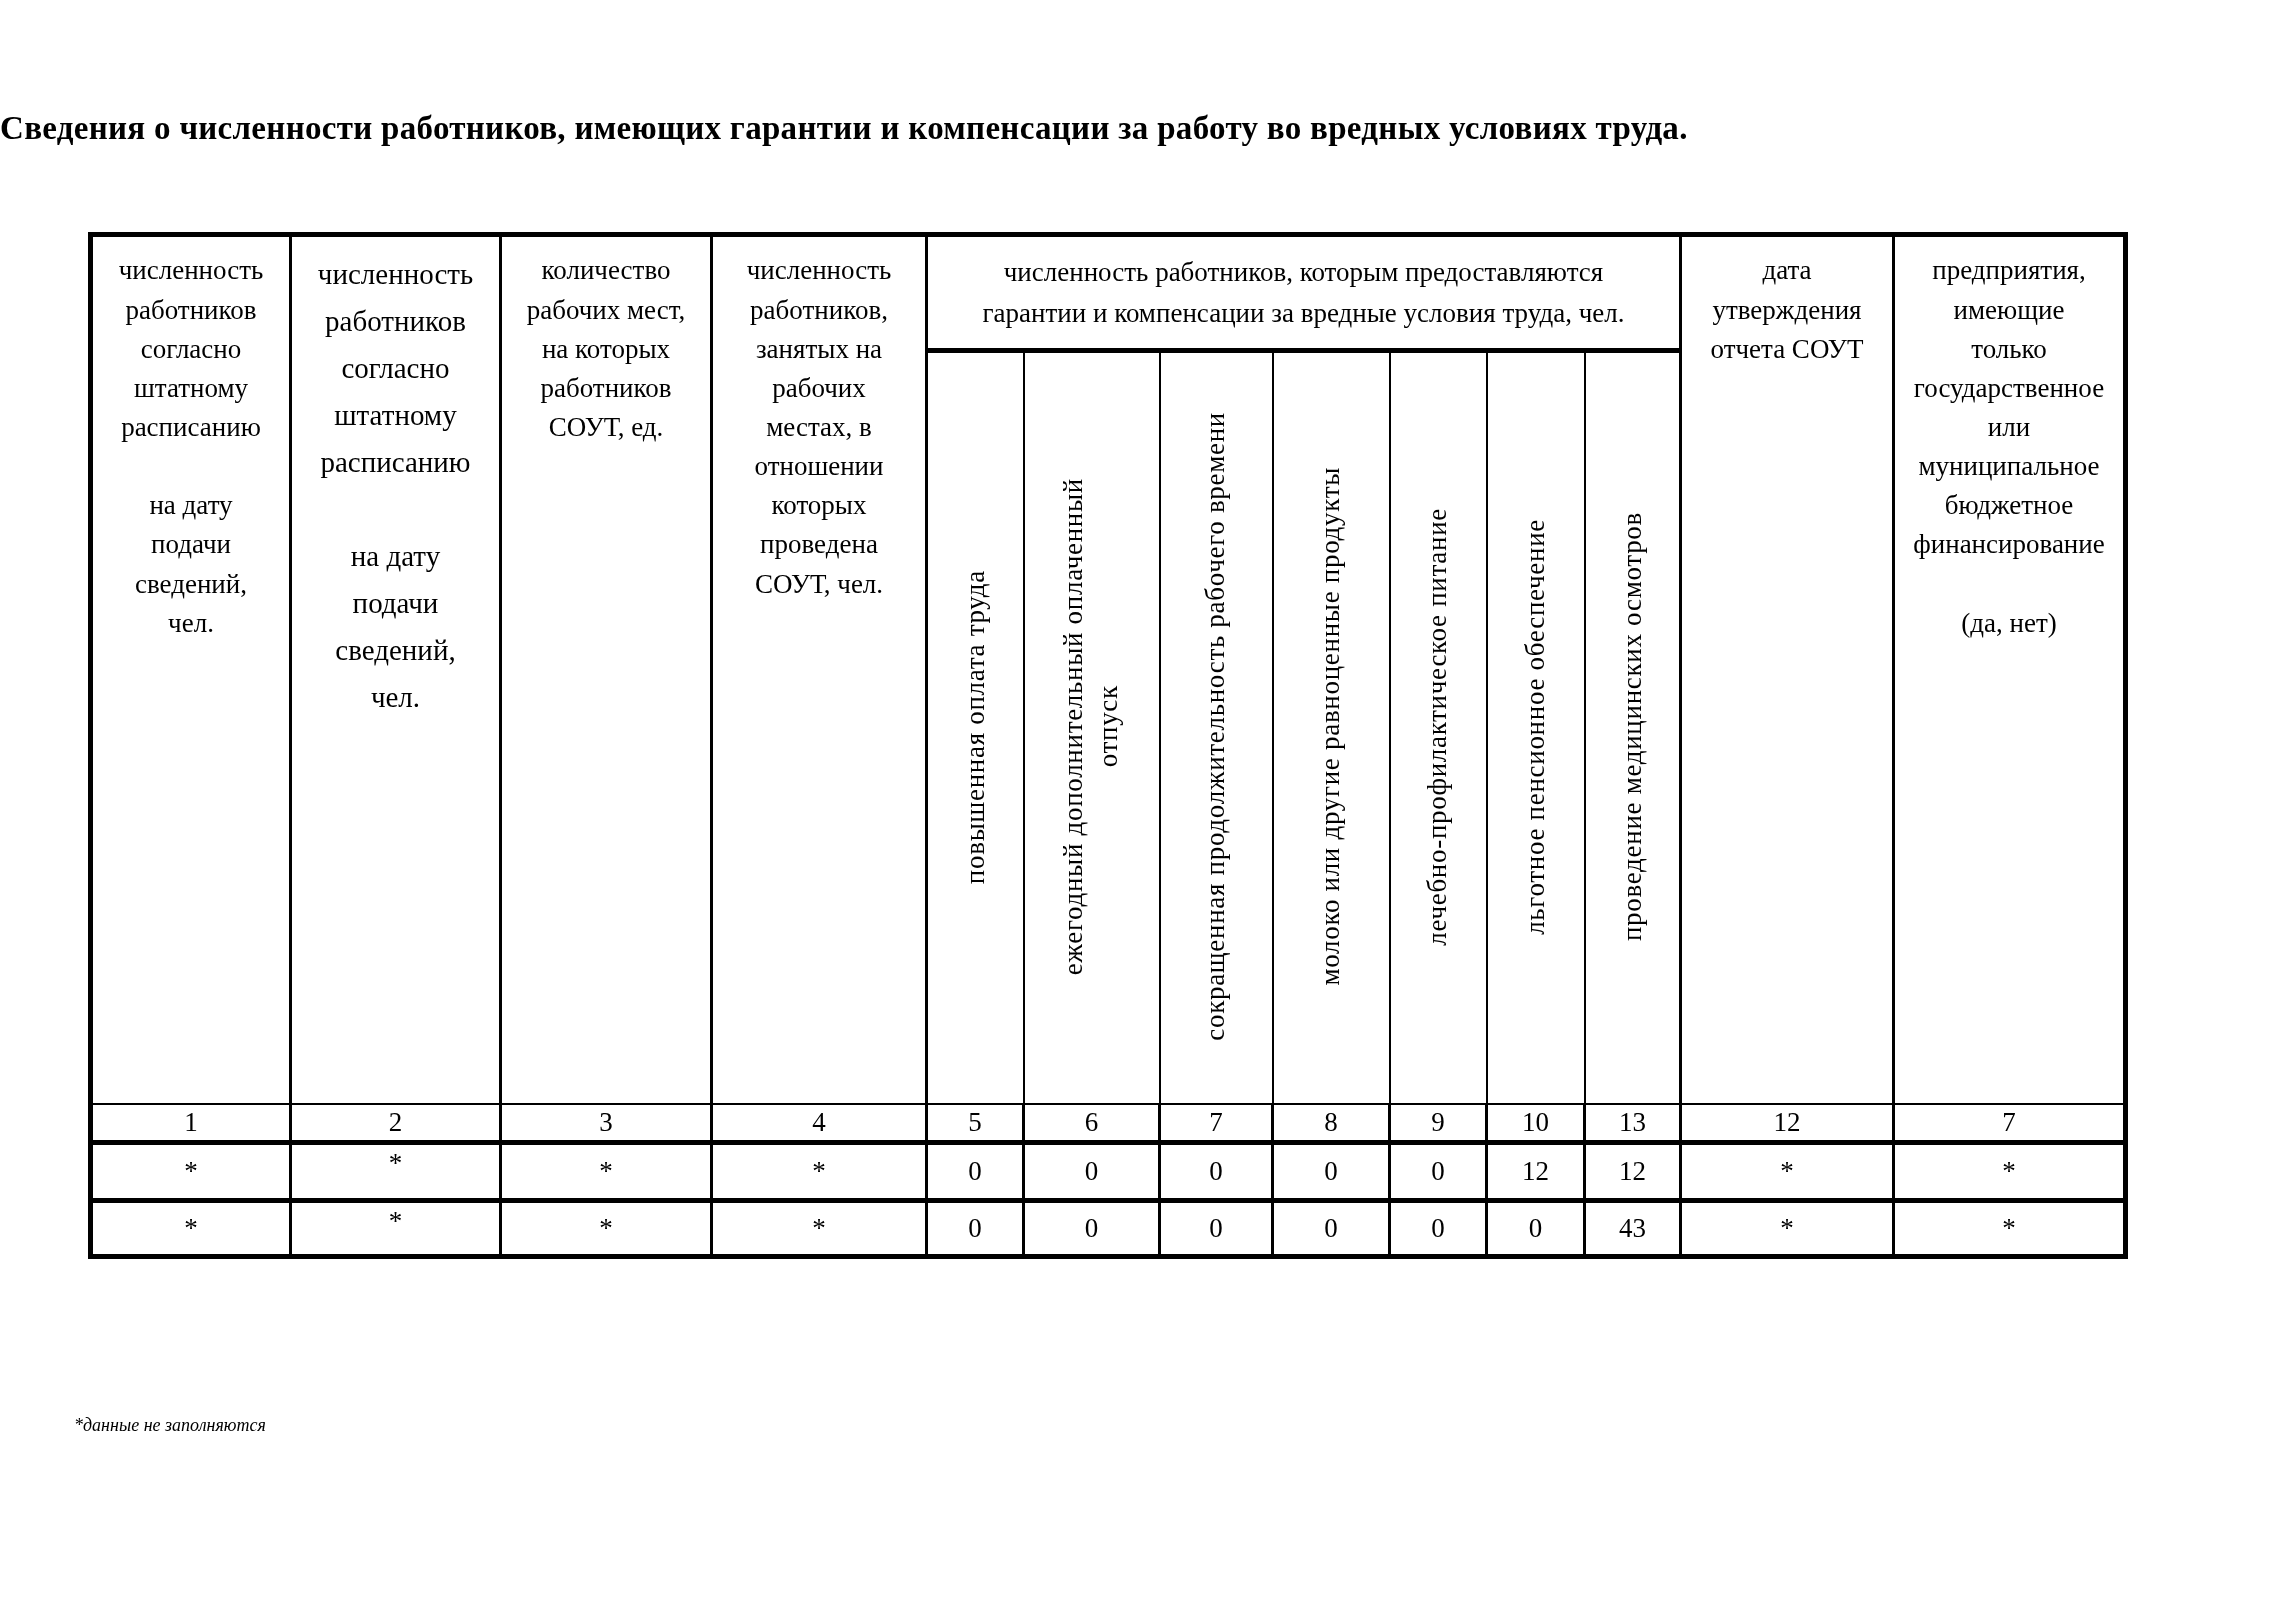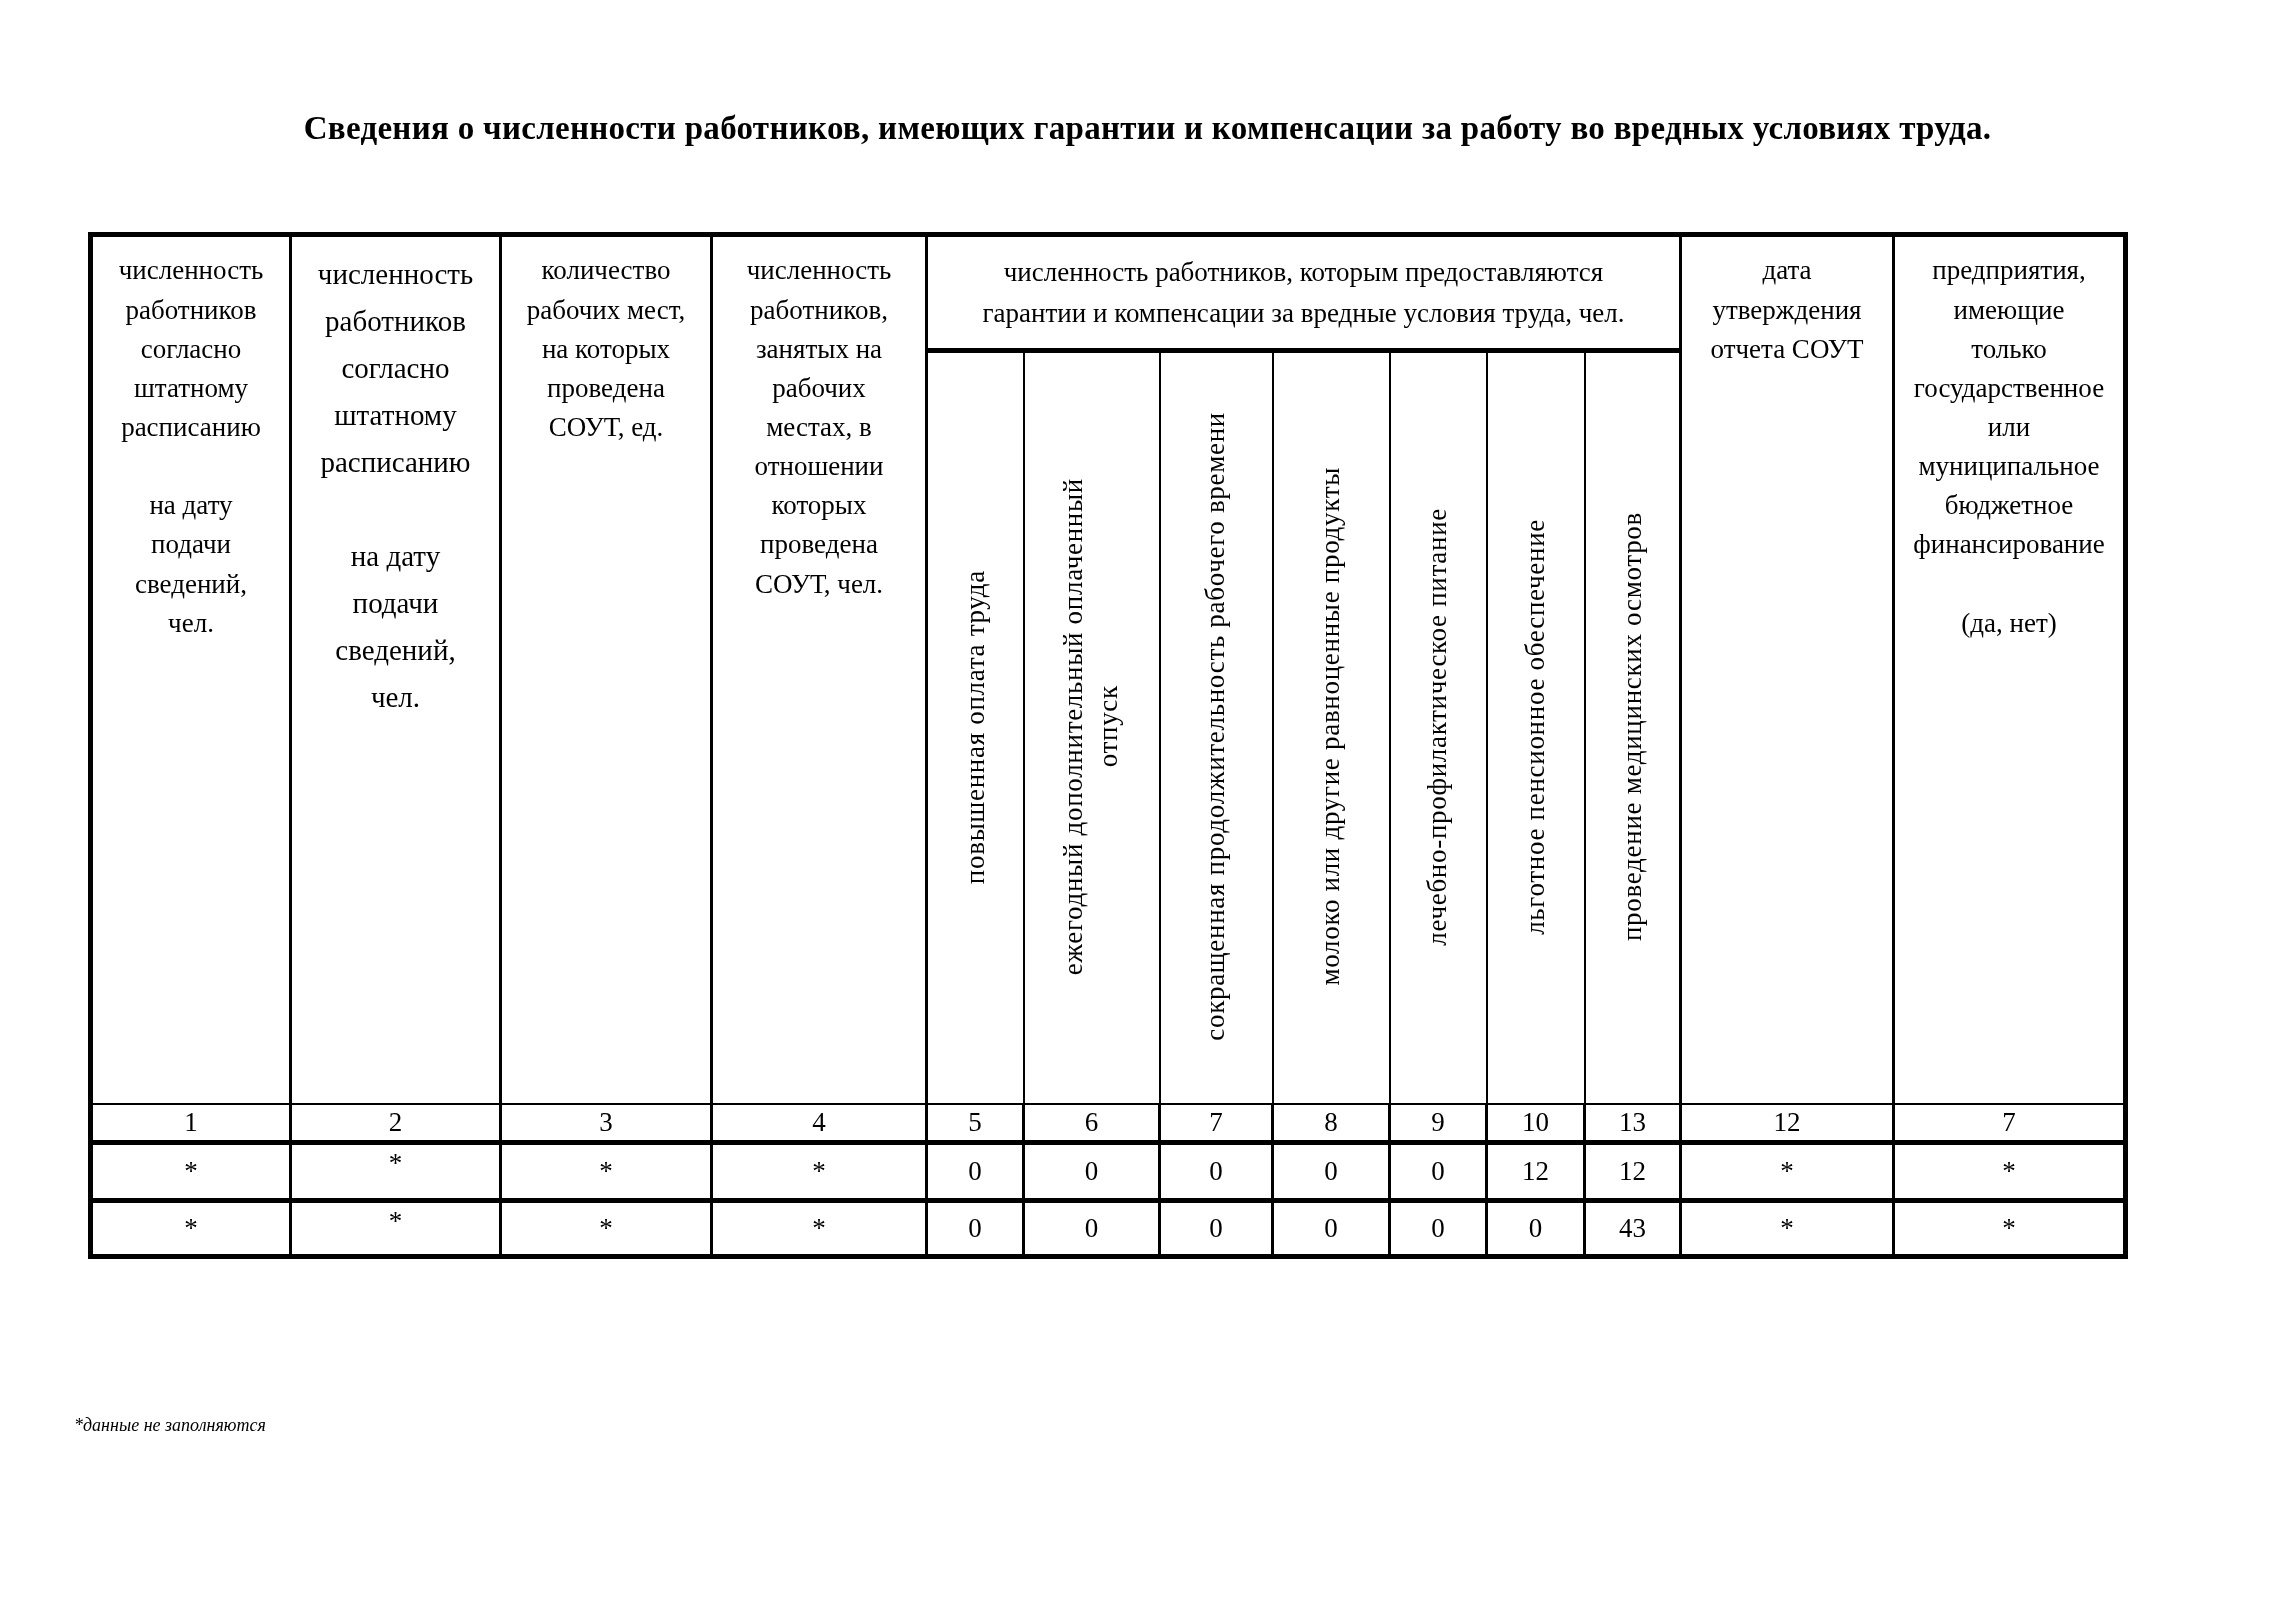--- a/index.html
+++ b/index.html
@@ -9,21 +9,21 @@
     height: 1623px;
     background: #ffffff;
     color: #000000;
     font-family: "Liberation Serif", "DejaVu Serif", serif;
     overflow: hidden;
   }
   .doc-title {
     position: absolute;
     left: 0; right: 0;
     top: 110px;
-    text-align: center;
+    text-align: left;
     font-size: 33px;
     font-weight: bold;
     letter-spacing: 0.3px;
     white-space: nowrap;
   }
   table.main {
     position: absolute;
     left: 88px;
     top: 232px;
     width: 2035px;
@@ -152,21 +152,21 @@
 штатному
 расписанию
 
 на дату
 подачи
 сведений,
 чел.</td>
       <td class="th" rowspan="2">количество
 рабочих мест,
 на которых
-проведена
+работников
 СОУТ, ед.</td>
       <td class="th" rowspan="2">численность
 работников,
 занятых на
 рабочих
 местах, в
 отношении
 которых
 проведена
 СОУТ, чел.</td>

